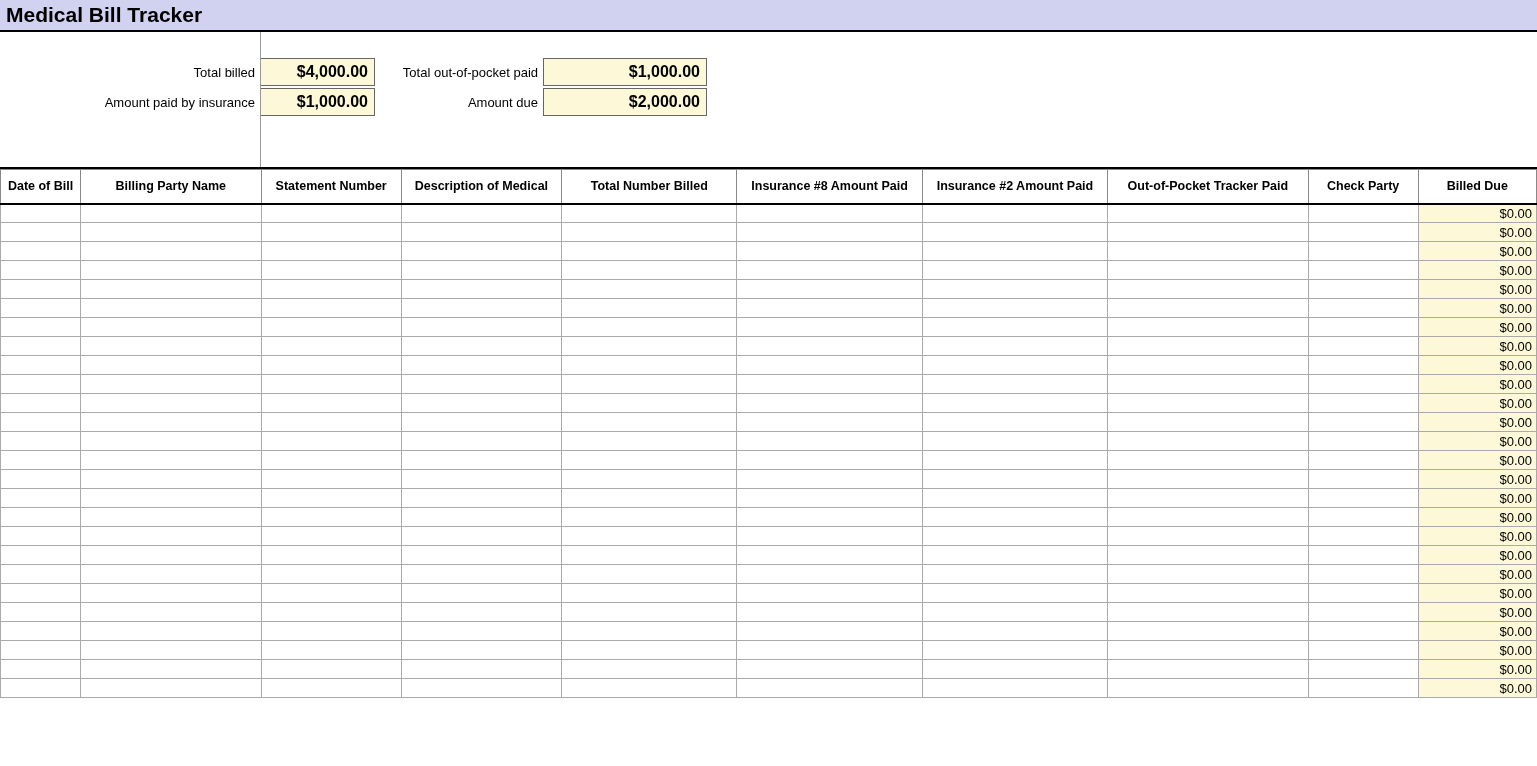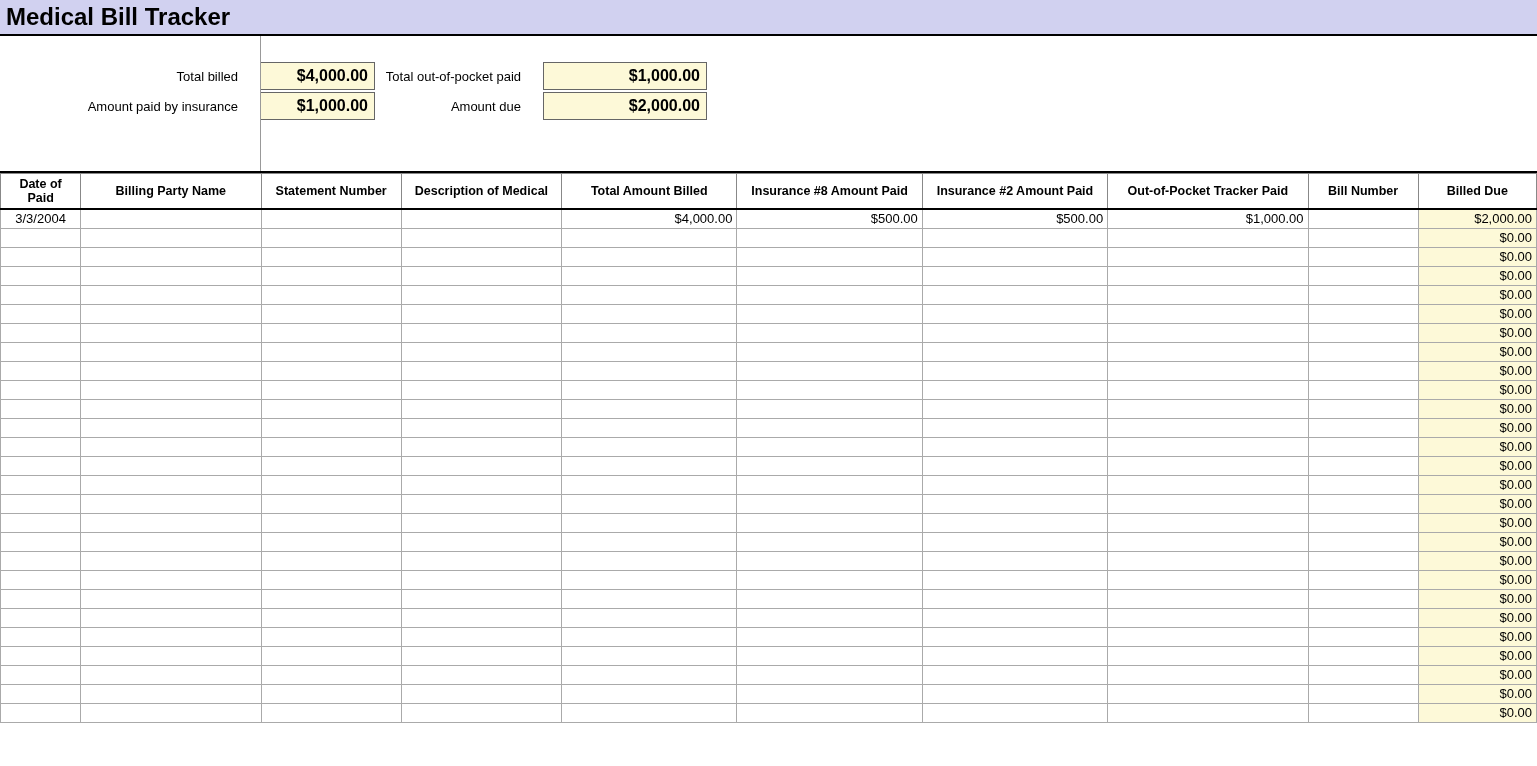--- a/index.html
+++ b/index.html
@@ -6,37 +6,37 @@
   body {
     margin: 0;
     font-family: Arial, sans-serif;
     font-size: 13px;
     background: #fff;
     color: #000;
   }
   .title-bar {
     background: #d1d1f0;
     padding: 3px 6px;
-    font-size: 24px;
+    font-size: 21px;
     font-weight: bold;
     border-bottom: 2px solid #000;
   }
   .summary-area {
     padding: 25px 0 50px 0;
     border-bottom: 2px solid #000;
     position: relative;
   }
   .summary-row {
     display: flex;
     align-items: center;
     height: 30px;
   }
   .summary-label {
     text-align: right;
-    padding-right: 22px;
+    padding-right: 5px;
     font-size: 13px;
   }
   .summary-value {
     border: 1px solid #666;
     background: #fdf9d8;
     font-weight: bold;
     font-size: 16px;
     text-align: right;
     padding: 3px 6px;
     height: 28px;
@@ -120,46 +120,34 @@
       <col class="c4">
       <col class="c5">
     <col class="c6">
       <col class="c7">
       <col class="c8">
       <col class="c9">
       <col class="c10">
   </colgroup>
   <thead>
     <tr>
-      <th>Date of Paid</th>
+      <th>Date of Bill</th>
       <th>Billing Party Name</th>
       <th>Statement Number</th>
       <th>Description of Medical</th>
-      <th>Total Amount Billed</th>
+      <th>Total Number Billed</th>
       <th>Insurance #8 Amount Paid</th>
       <th>Insurance #2 Amount Paid</th>
       <th>Out-of-Pocket Tracker Paid</th>
-      <th>Bill Number</th>
+      <th>Check Party</th>
       <th>Billed Due</th>
     </tr>
   </thead>
   <tbody id="grid-body">
       <tr>
-        <td class="c">3/3/2004</td>
-        <td></td>
-        <td></td>
-        <td></td>
-        <td class="r">$4,000.00</td>
-        <td class="r">$500.00</td>
-        <td class="r">$500.00</td>
-        <td class="r">$1,000.00</td>
-        <td></td>
-        <td class="r due-col">$2,000.00</td>
-      </tr>
-      <tr>
         <td class="c"></td>
         <td></td>
         <td></td>
         <td></td>
         <td class="r"></td>
         <td class="r"></td>
         <td class="r"></td>
         <td class="r"></td>
         <td></td>
         <td class="r due-col">$0.00</td>

